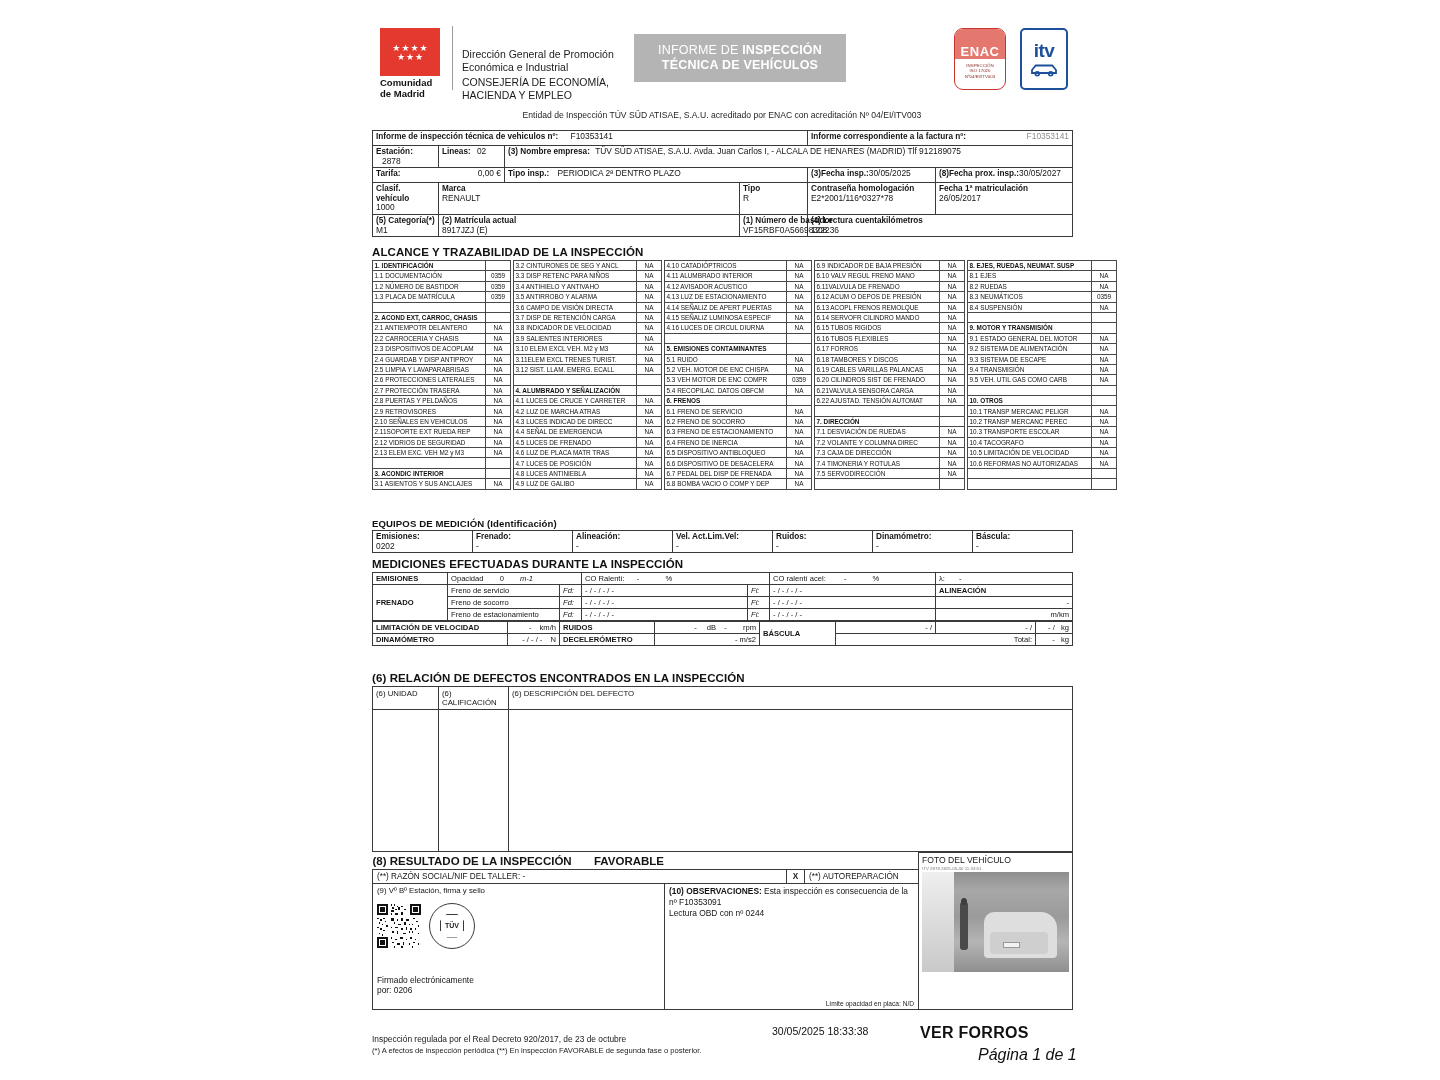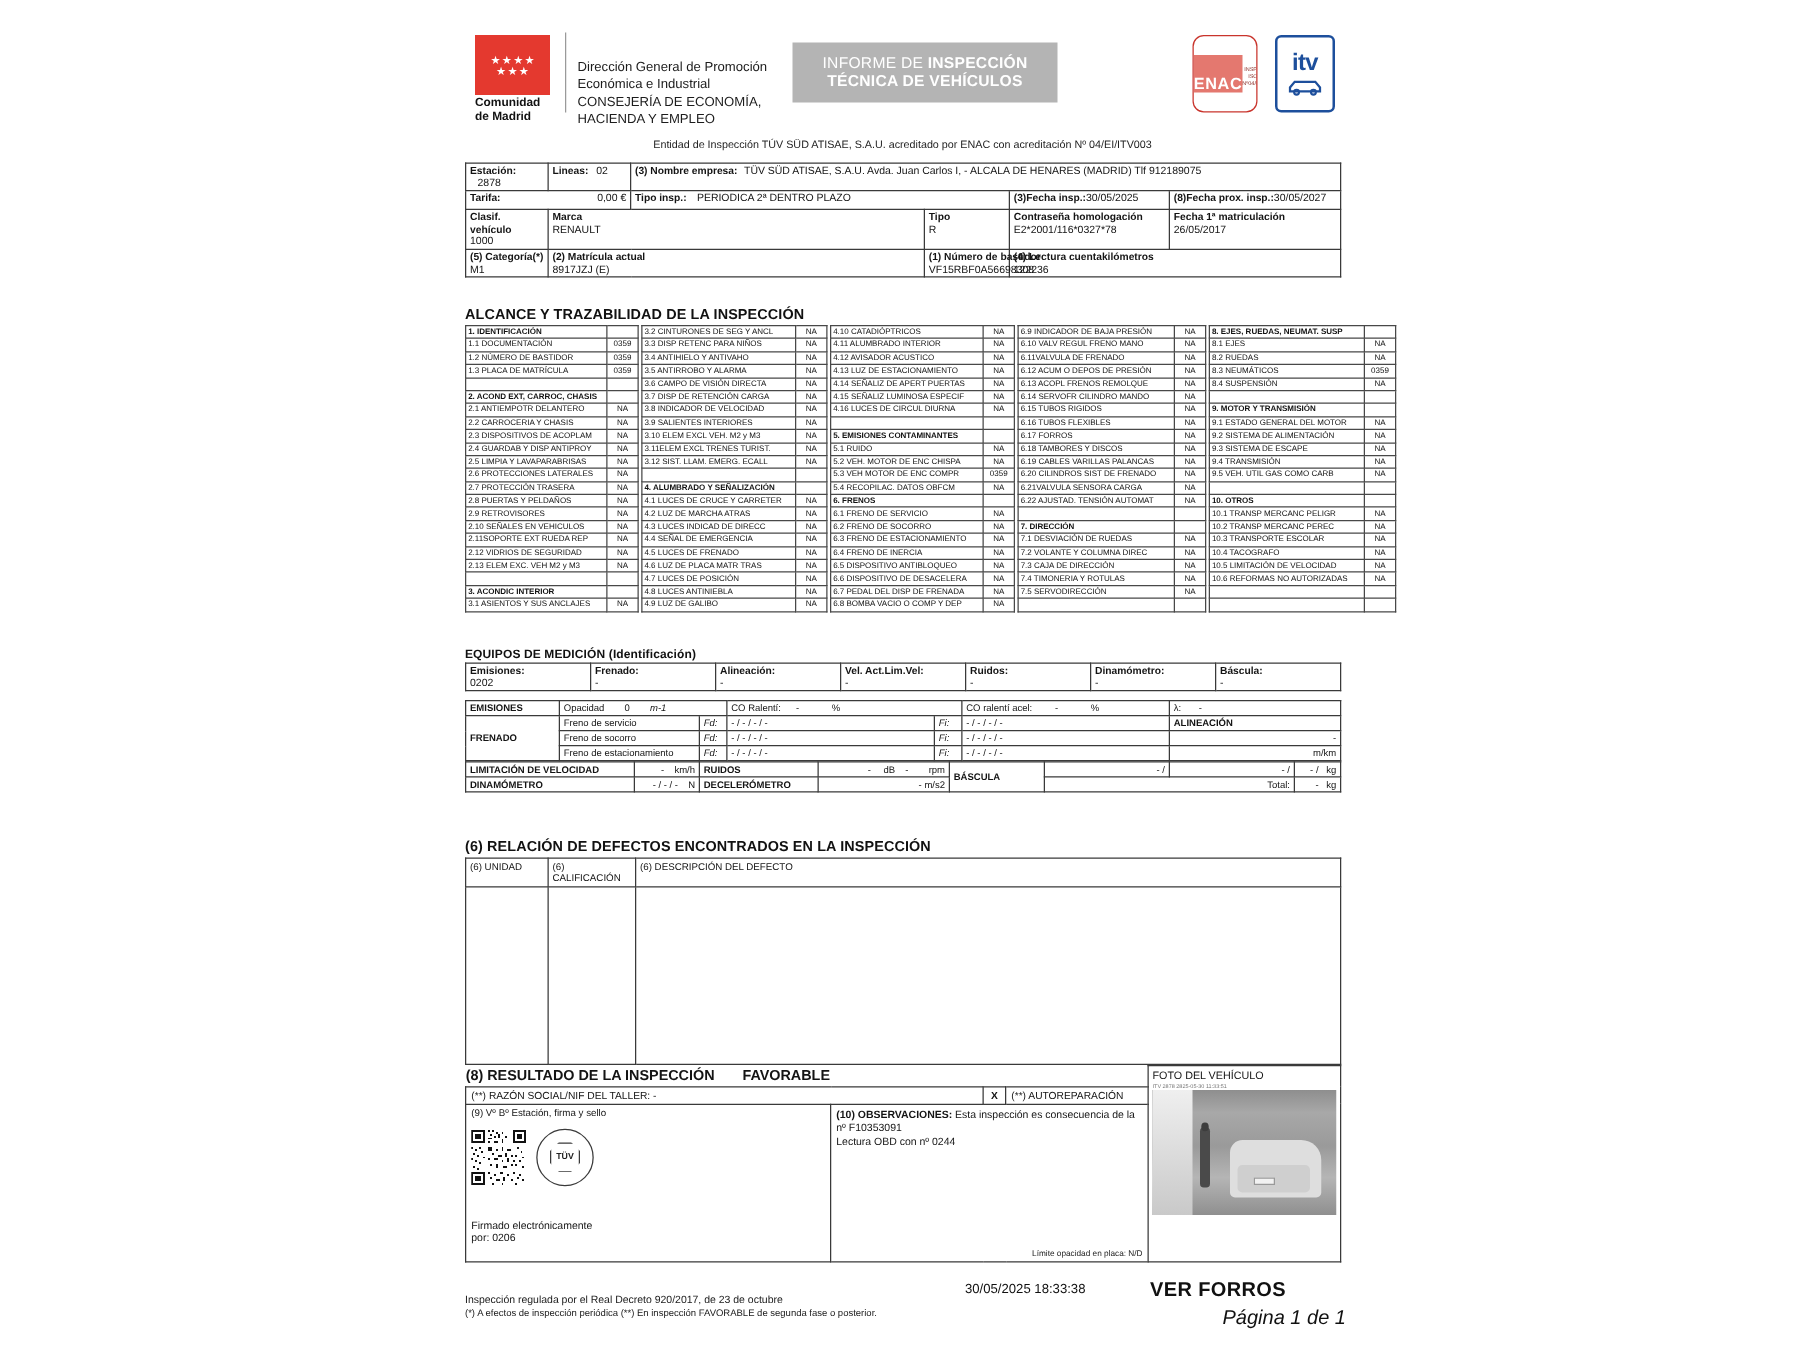--- a/index.html
+++ b/index.html
@@ -26,21 +26,21 @@
   .hdr-txt .l2 { margin-top:3px; }
   .banner {
     position:absolute; left:262px; top:12px; width:212px; height:48px;
     background:#b4b4b4; color:#ffffff;
     display:flex; flex-direction:column; align-items:center; justify-content:center;
     font-size:12.5px; line-height:15px; letter-spacing:.2px;
   }
   .banner b { font-weight:bold; }
   .logo-enac { position:absolute; left:582px; top:6px; width:52px; height:62px;
     border:1.6px solid #c9342c; border-radius:9px; background:#fff; overflow:hidden;
-    display:flex; flex-direction:row; align-items:center; }
+    display:flex; flex-direction:column; align-items:center; }
   .enac-top { width:100%; height:30px; background:#e4786f; display:flex; align-items:flex-end; justify-content:center; }
   .enac-word { font-size:13px; font-weight:bold; color:#fff; letter-spacing:.5px; line-height:13px; padding-bottom:1px;}
   .enac-sub { font-size:4.4px; line-height:5.4px; text-align:center; color:#8a2b25; padding-top:4px; }
   .logo-itv { position:absolute; left:648px; top:6px; width:48px; height:62px;
     border:2.4px solid #1d4f9c; border-radius:5px; background:#fff;
     display:flex; flex-direction:column; align-items:center; justify-content:center; gap:2px; }
   .itv-word { font-size:19px; font-weight:bold; color:#1d4f9c; line-height:19px; letter-spacing:-.5px;}
   .itv-car { width:30px; height:16px; position:relative; }
   .entidad { position:absolute; left:372px; top:110px; width:700px; text-align:center;
     font-size:8.6px; color:#1f1f1f; }
@@ -183,20 +183,26 @@
     <table class="g" style="margin-top:2px;">
       <colgroup>
           <col style="width:66px">
           <col style="width:66px">
           <col style="width:235px">
           <col style="width:68px">
           <col style="width:128px">
           <col style="width:137px">
         </colgroup>
       <tbody>
+          <tr>
+        <td colspan="4" style="height:15px;"><span class="b lbl">Informe de inspección técnica de vehiculos nº:</span>
+          <span class="val" style="margin-left:10px;">F10353141</span></td>
+        <td colspan="2"><span class="b lbl">Informe correspondiente a la factura nº:</span>
+          <span class="val" style="float:right;color:#8c8c8c;">F10353141</span></td>
+      </tr>
       <tr>
         <td style="height:15px;"><span class="b lbl">Estación:</span>
           <span class="val" style="margin-left:6px;">2878</span></td>
         <td><span class="b lbl">Lineas:</span>
           <span class="val" style="margin-left:4px;">02</span></td>
         <td colspan="4"><span class="b lbl">(3) Nombre empresa:</span>
           <span class="val" style="margin-left:3px;">TÜV SÜD ATISAE, S.A.U. Avda. Juan Carlos I, - ALCALA DE HENARES (MADRID) Tlf 912189075</span></td>
       </tr>
       <tr>
         <td colspan="2" style="height:15px;"><span class="b lbl">Tarifa:</span>
@@ -777,20 +783,21 @@
             <td style="height:22px">
               <div class="b lbl">Báscula:</div>
               <div class="val">-</div>
             </td>
           </tr>
         </tbody>
       </table>
   </div>
 
   <div class="doc" style="top:558px;">
+    <div class="sec-title">MEDICIONES EFECTUADAS DURANTE LA INSPECCIÓN</div>
     <table class="meas" style="margin-top:2px;">
       <colgroup>
           <col style="width:75px">
           <col style="width:112px">
           <col style="width:22px">
           <col style="width:166px">
           <col style="width:22px">
           <col style="width:166px">
           <col style="width:137px">
         </colgroup>

